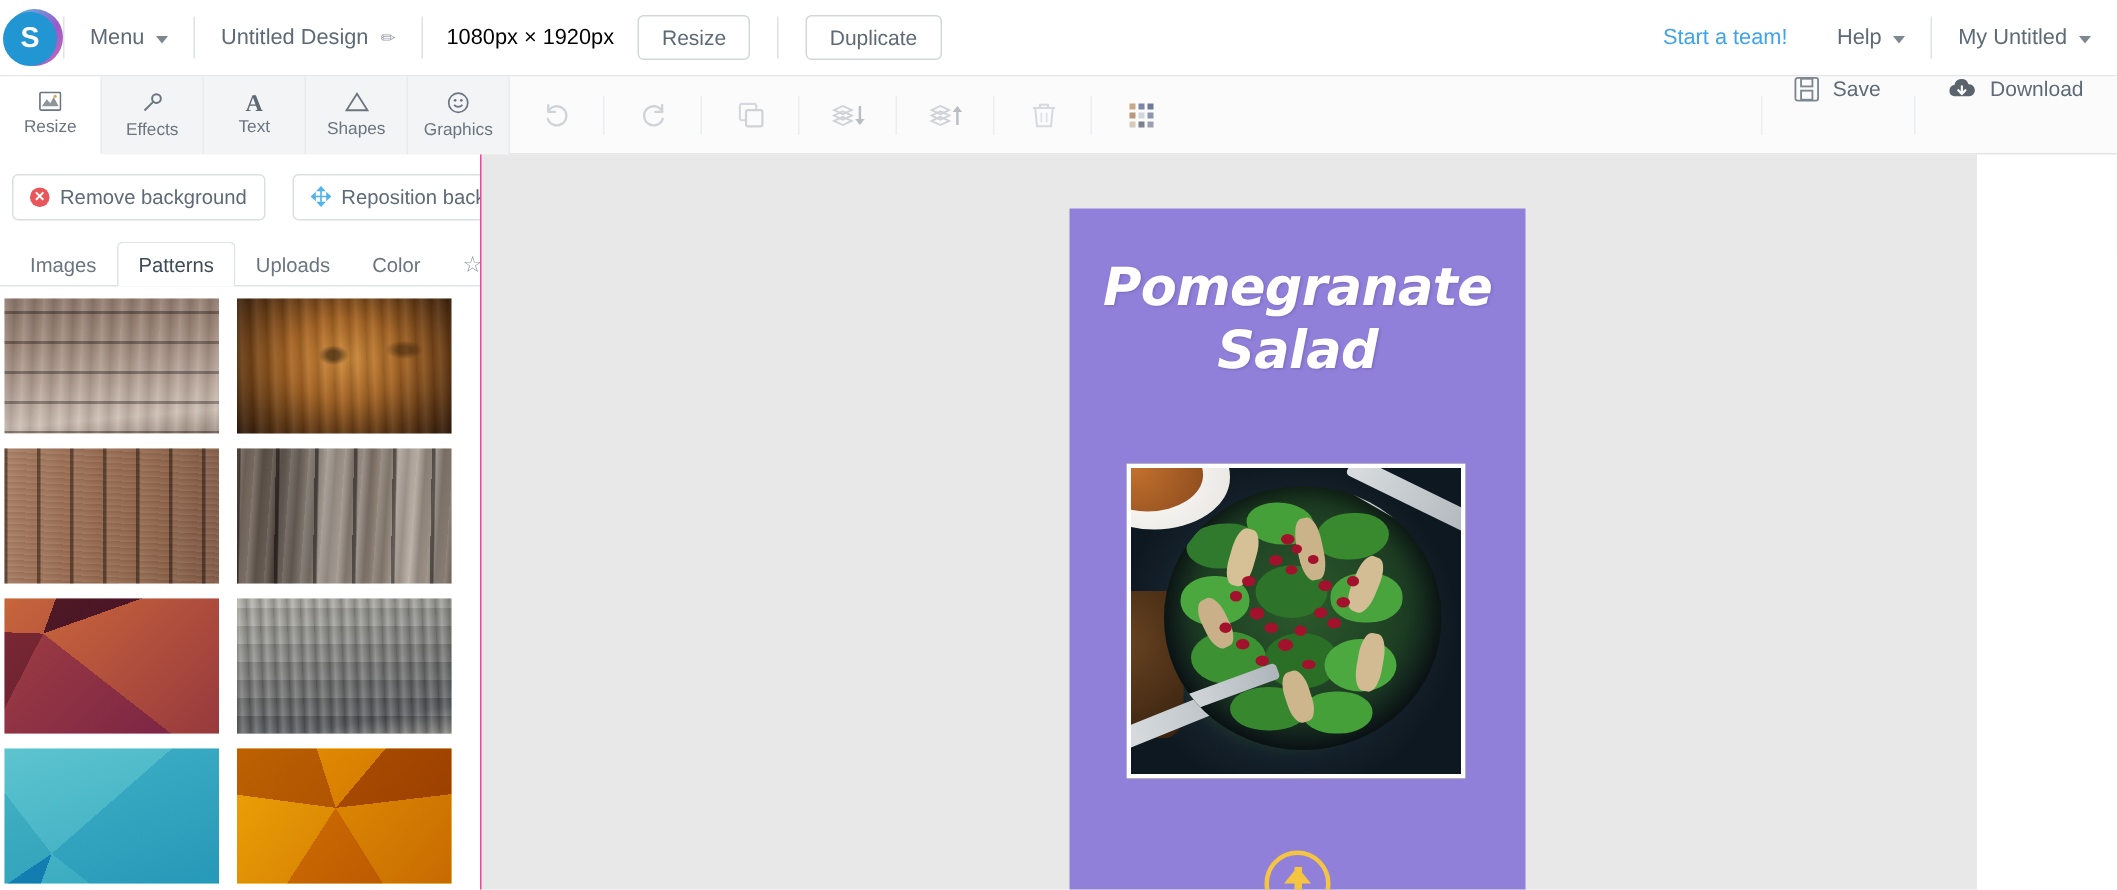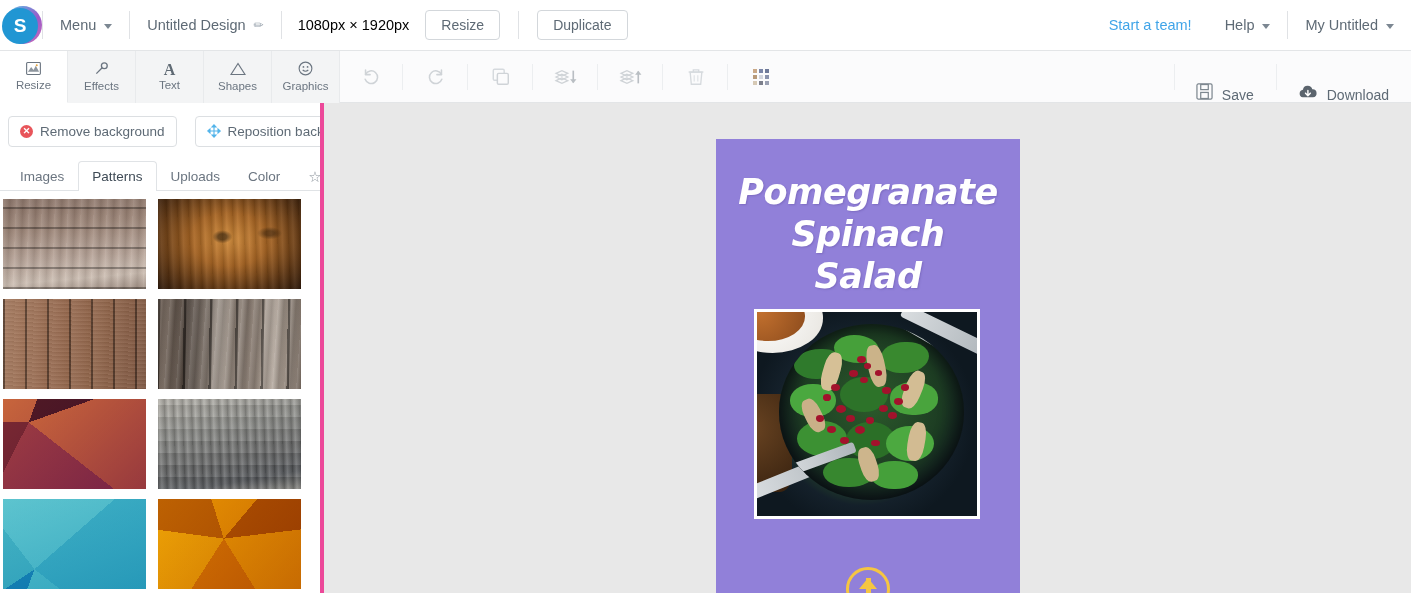--- a/index.html
+++ b/index.html
@@ -90,21 +90,21 @@
     content: ""; position: absolute; right: 0; top: 13px;
     width: 1px; height: 26px; background: #eceef0;
   }
   .ctool.nosep::after { display: none; }
 
   #gridicon { display: grid; grid-template-columns: repeat(3,4px); grid-template-rows: repeat(3,4px); gap: 2px; }
   #gridicon i { display:block; width:4px; height:4px; }
 
   #righttools { position: absolute; right: 0; top: 0; height: 52px; display: flex; align-items: center; }
   .rtool {
-    display: flex; align-items: flex-end; gap: 9px;
+    display: flex; align-items: flex-start; gap: 9px;
     padding: 0 22px; height: 52px; font-size: 14px; color: #5e6a75; cursor: pointer;
     position: relative; white-space: nowrap;
   }
   .rtool::before {
     content:""; position:absolute; left:0; top:13px; width:1px; height:26px; background:#eceef0;
   }
 
   
   #leftpanel {
     position: absolute; left: 0; top: 103px; width: 320px; height: 490px;
@@ -141,23 +141,23 @@
   .ptab.starbtn { font-size: 15px; color: #8d959d; }
 
   #thumbs {
     padding: 8px 8px 0 3px;
     display: grid; grid-template-columns: 143px 143px; gap: 10px 12px;
   }
   .thumb { width: 143px; height: 90px; cursor: pointer; background-size: cover; }
 
   
   #workspace {
-    position: absolute; left: 320px; top: 103px; width: 1091px; height: 490px;
+    position: absolute; left: 320px; top: 103px; width: 998px; height: 490px;
     background: #e8e8e8;
-    border-left: 4px solid #ec4899;
+    border-left: 1px solid #ec4899;
     overflow: hidden;
   }
   #design {
     position: absolute; left: 392px; top: 36px; width: 304px; height: 472px;
     background: var(--design-bg, #9180d9);
     overflow: hidden;
   }
   #design-title {
     margin-top: 32px; text-align: center;
     color: #ffffff; font-size: 35px; line-height: 42px;
@@ -463,21 +463,20 @@
         background-blend-mode: multiply, normal;"></div>
   </div>
 </div>
 
 <div id="workspace" style="background: rgb(232, 232, 232);">
 
   <div id="design" style="--design-bg: #9180d9; background: rgb(145, 128, 217);">
 
     <div id="design-title" style="color: rgb(255, 255, 255);">
       <div>Pomegranate</div>
-      <div>Spinach</div>
       <div>Salad</div>
     </div>
 
     <div id="photo-frame">
       <div class="plate"></div>
 
       <div class="whiteplate" style="left:-16%;top:-14%;width:46%;height:34%;"></div>
       <div class="bread" style="left:-12%;top:-10%;width:34%;height:24%;"></div>
       <div class="bread" style="left:-14%;top:40%;width:30%;height:48%;border-radius:18%;background:radial-gradient(circle at 35% 35%,#6a4422,#35200e);"></div>
       <div class="utensil" style="left:-4%;top:76%;width:46%;height:7%;transform:rotate(-22deg);"></div>

